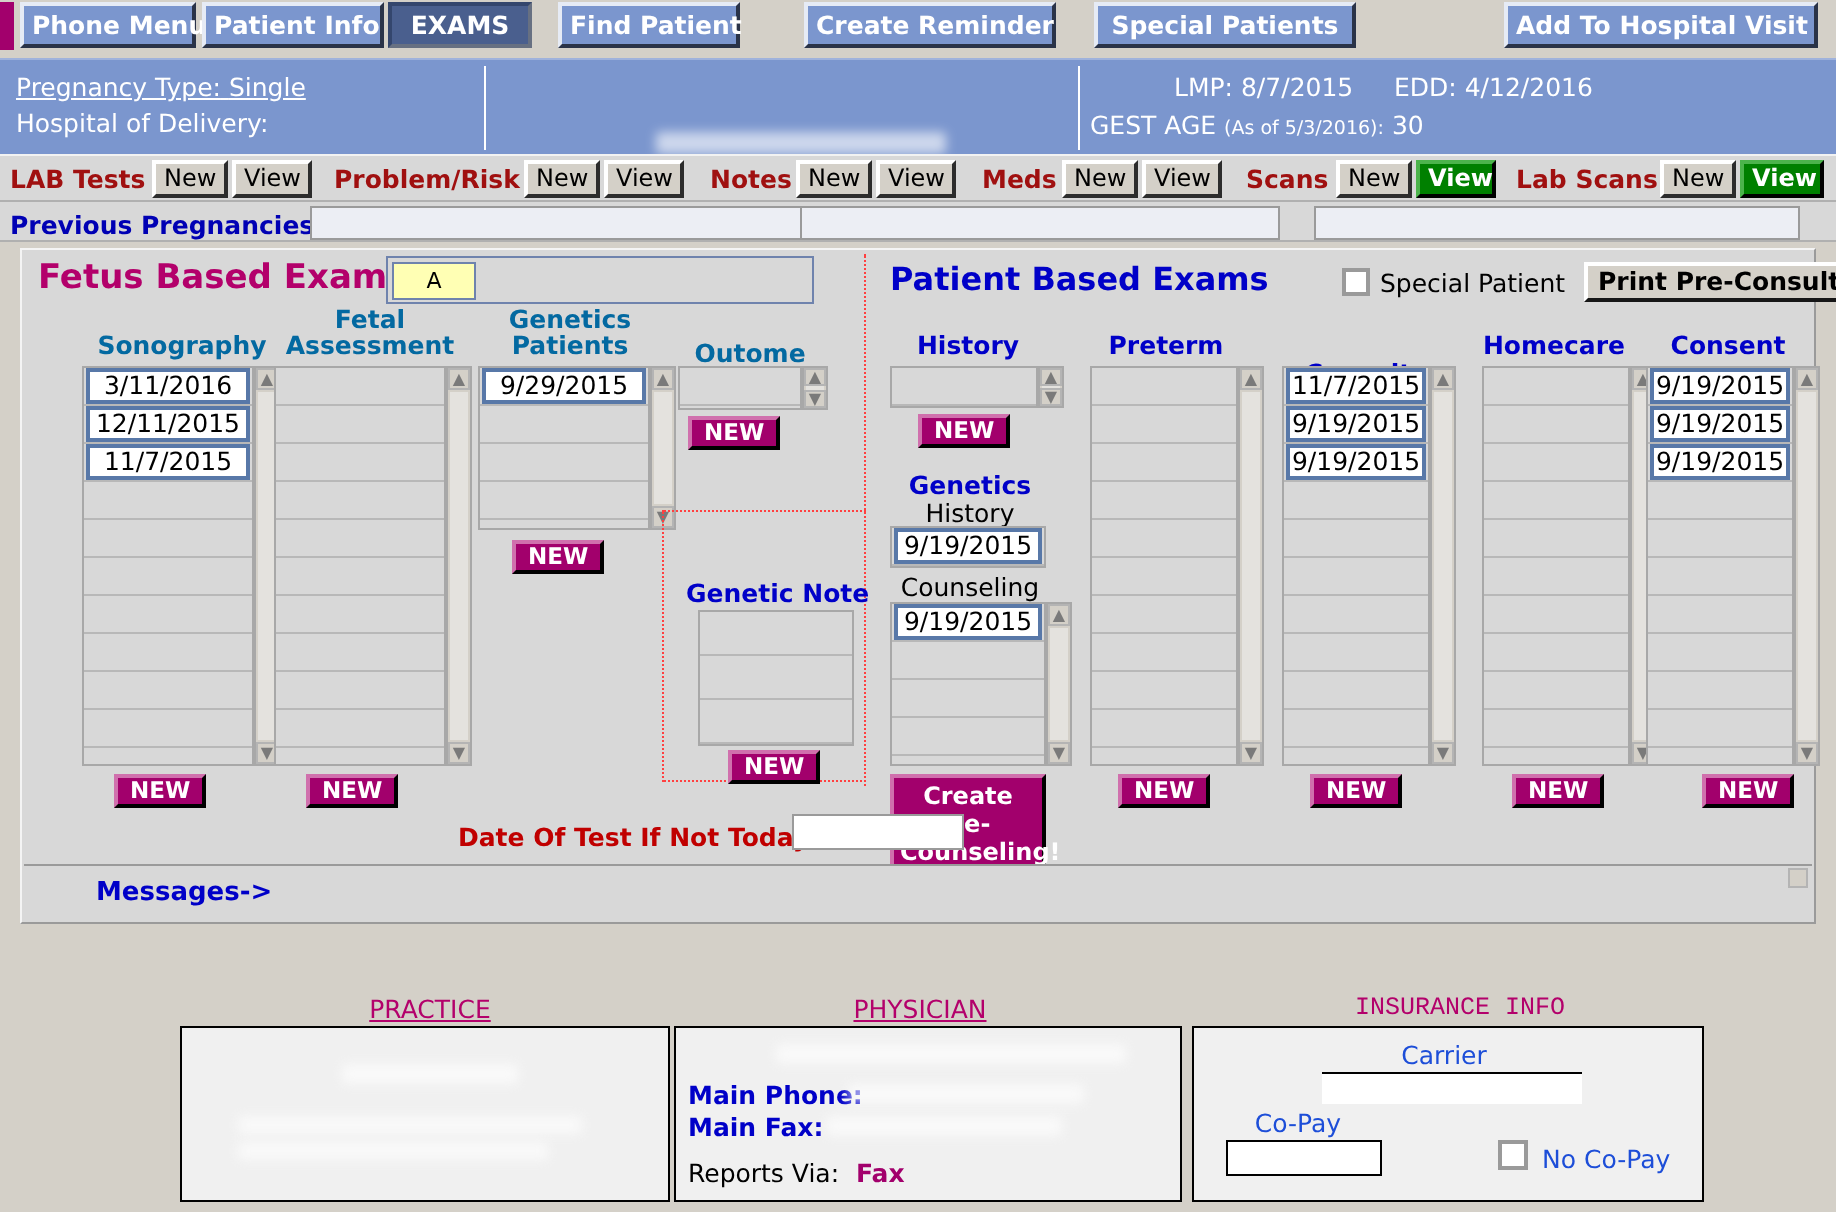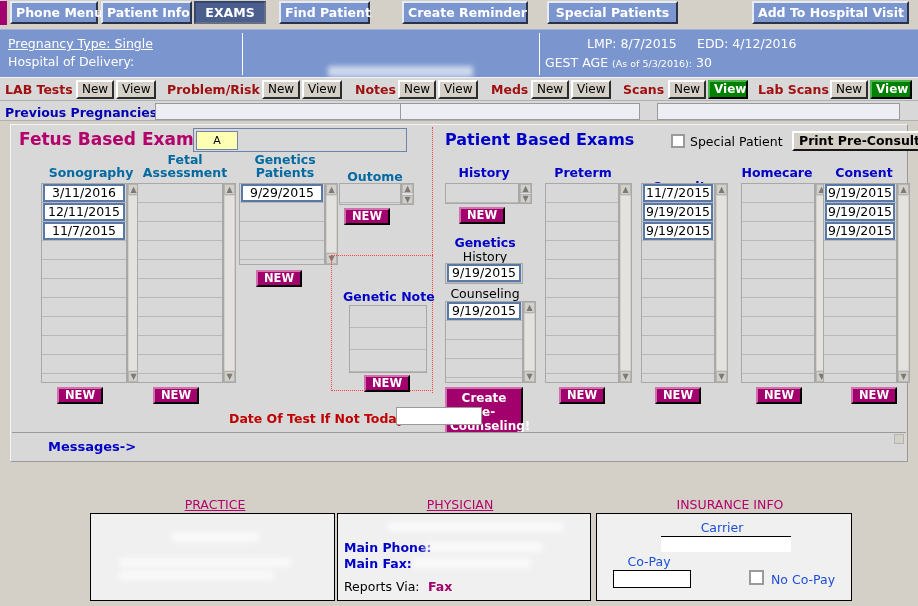--- a/index.html
+++ b/index.html
@@ -581,21 +581,21 @@
       <div class="msgbar">
         <div class="msg-label">Messages-&gt;</div>
         <div class="msg-scroll"></div>
       </div>
 
     </div>
   </div>
 
   <div class="binfo-title" style="left:120px; top:497px; width:190px;">PRACTICE</div>
   <div class="binfo-title" style="left:370px; top:497px; width:180px;">PHYSICIAN</div>
-  <div class="binfo-title noline" style="left:640px; top:497px; width:180px;">INSURANCE INFO</div>
+  <div class="binfo-title noline" style="left:640px; top:497px; width:180px;font-family:Liberation Mono, monospace;">INSURANCE INFO</div>
 
   <div class="binfo-box" style="left:90px; top:513px; width:245px; height:88px;">
     <div class="redacted" style="left:80px; top:18px; width:88px; height:10px;"></div>
     <div class="redacted" style="left:28px; top:44px; width:172px; height:9px;"></div>
     <div class="redacted" style="left:28px; top:57px; width:155px; height:9px;"></div>
 
   </div>
 
   <div class="binfo-box" style="left:337px; top:513px; width:254px; height:88px;">
     <div class="redacted" style="left:50px; top:8px; width:175px; height:10px;"></div>

